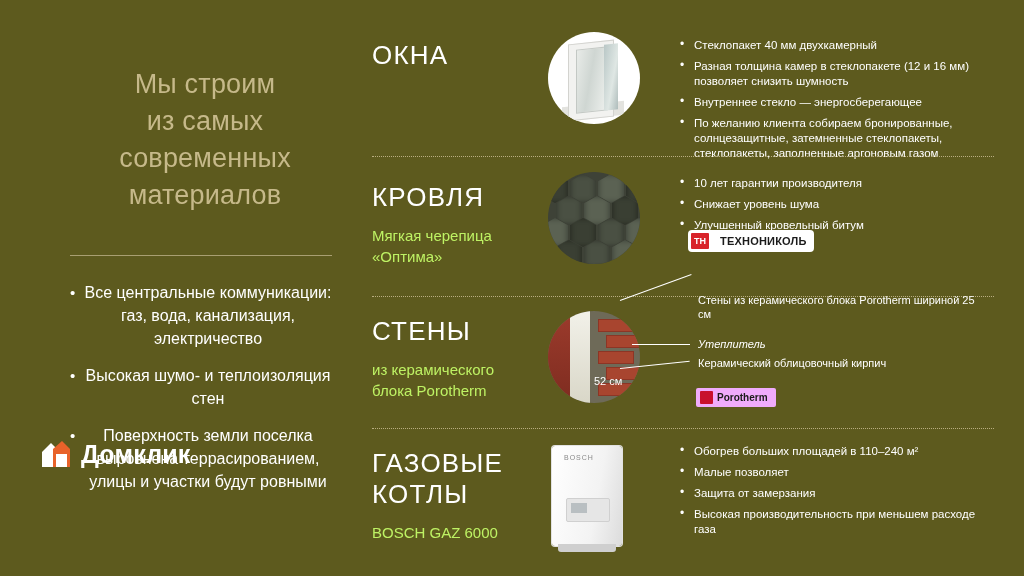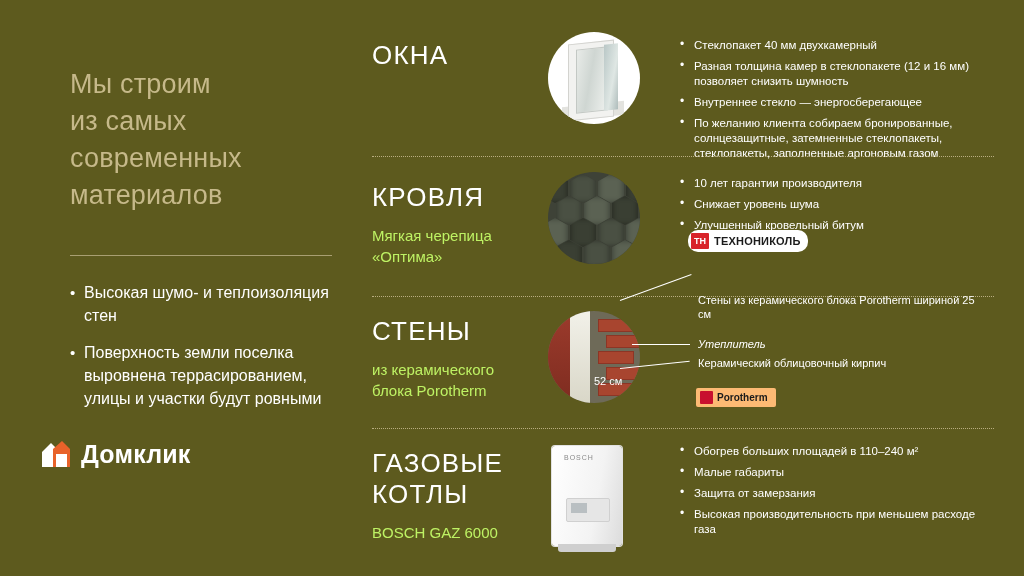--- a/index.html
+++ b/index.html
@@ -15,20 +15,21 @@
     overflow: hidden;
     font-family: "Liberation Sans", sans-serif;
     color: #ffffff;
   }
   
   #left-panel {
     position: absolute;
     left: 0; top: 0;
     width: 348px;
     height: 492px;
+    text-align: center;
   }
   #headline {
     position: absolute;
     left: 70px;
     top: 66px;
     width: 270px;
     font-size: 27px;
     line-height: 37px;
     color: #c6b98a;
     font-weight: normal;
@@ -277,23 +278,23 @@
     border-radius: 0 0 3px 3px;
   }
   
   #tn-logo {
     position: absolute;
     left: 688px;
     top: 230px;
     display: flex;
     align-items: center;
     background: #ffffff;
-    border-radius: 10px;
+    border-radius: 4px;
     padding: 3px 7px 3px 3px;
-    gap: 5px;
+    gap: 11px;
   }
   #tn-mark {
     width: 18px; height: 16px;
     background: #d8232a;
     color: #ffffff;
     font-size: 9px;
     font-weight: bold;
     display: flex;
     align-items: center;
     justify-content: center;
@@ -302,21 +303,21 @@
   #tn-text {
     font-size: 11px;
     font-weight: bold;
     color: #1b1b1b;
     letter-spacing: 0.2px;
   }
   #poro-logo {
     position: absolute;
     left: 696px;
     top: 388px;
-    background: #fdba74;
+    background: #f0abfc;
     border-radius: 2px;
     padding: 3px 8px 3px 4px;
     display: flex;
     align-items: center;
     gap: 4px;
   }
   #poro-mark {
     width: 13px; height: 13px;
     background: #c8102e;
     border-radius: 1px;
@@ -343,20 +344,21 @@
     <div id="headline">
       <div>Мы строим</div>
       <div>из самых</div>
       <div>современных</div>
       <div>материалов</div>
     </div>
 
     <div id="divider-left"></div>
 
     <div id="bullets">
+      <div class="bullet-item">Все центральные коммуникации: газ, вода, канализация, электричество</div>
       <div class="bullet-item">Высокая шумо- и теплоизоляция стен</div>
       <div class="bullet-item">Поверхность земли поселка выровнена террасированием, улицы и участки будут ровными</div>
     </div>
 
     <div id="logo">
       <div id="logo-mark">
         <svg width="31" height="31" viewBox="0 0 31 31" aria-hidden="true">
           <path d="M2 13 L11 4 L20 13 L20 28 L2 28 Z" fill="#ffffff"></path>
           <path d="M13 10 L22 2 L30 10 L30 28 L13 28 Z" fill="#e8622a"></path>
           <rect x="16" y="15" width="11" height="13" fill="#ffffff"></rect>
@@ -476,19 +478,19 @@
   <div id="boiler">
     <div id="boiler-brand">BOSCH</div>
     <div id="boiler-panel">
       <div id="boiler-screen"></div>
     </div>
     <div id="boiler-foot"></div>
   </div>
 
   <div class="feature-list" style="left:678px; top:444px; width:310px;">
     <div class="feature-item">Обогрев больших площадей в 110–240 м²</div>
-    <div class="feature-item">Малые габариты</div>
+    <div class="feature-item">Малые позволяет</div>
     <div class="feature-item">Защита от замерзания</div>
     <div class="feature-item">Высокая производительность при меньшем расходе газа</div>
 
   </div>
 
 </div>
 
 </body></html>

